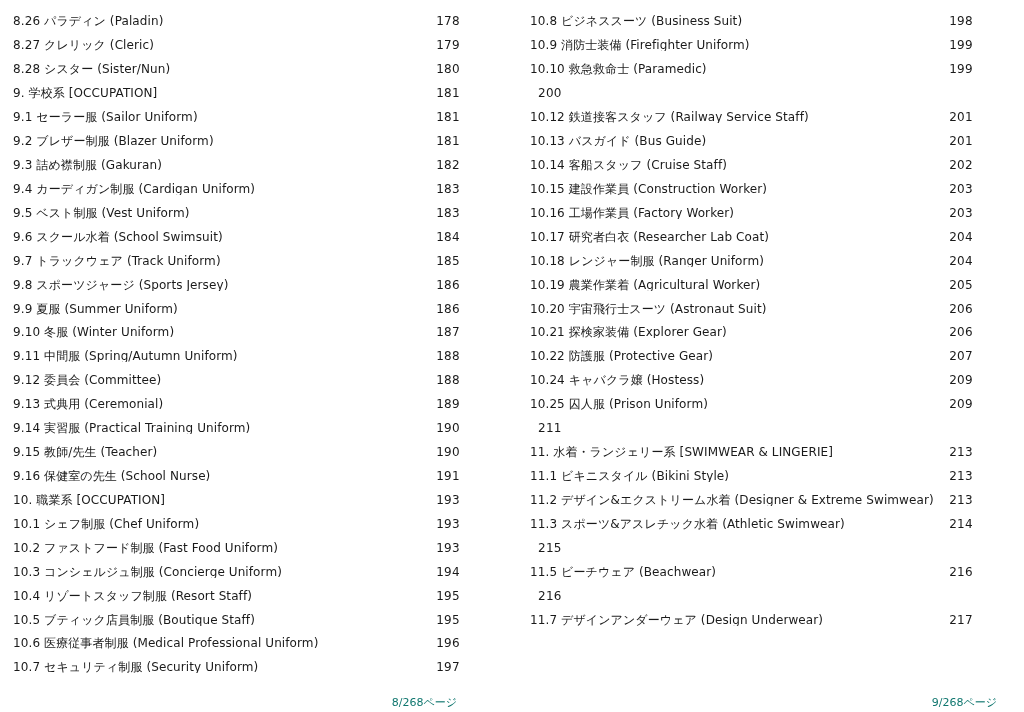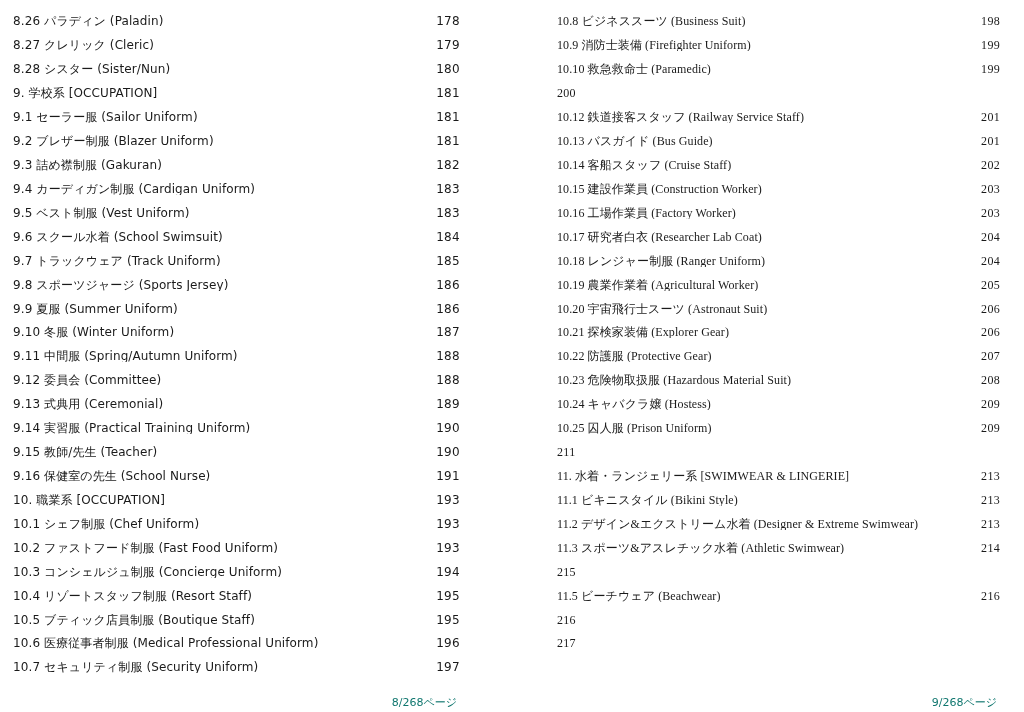--- a/index.html
+++ b/index.html
@@ -17,36 +17,36 @@
     background: #ffffff;
     color: #1a1a1a;
   }
   .toc-col {
     position: absolute;
     top: 9.5px;
     display: flex;
     flex-direction: column;
   }
   .toc-col.left  { left: 13px;  width: 447px; }
-  .toc-col.right { left: 557px; width: 443px; font-family: Liberation Serif, serif; }
+  .toc-col.right { left: 530px; width: 443px; }
   .toc-row {
     height: 23.93px;
     display: flex;
     justify-content: space-between;
     align-items: center;
     font-size: 12px;
     line-height: 1;
     white-space: nowrap;
   }
   .toc-label {
     letter-spacing: 0.1px;
     overflow: hidden;
   }
   .toc-page {
-    margin-left: 0;
+    margin-left: 8px;
     letter-spacing: 0.3px;
   }
   .page-footer {
     position: absolute;
     top: 696px;
     font-size: 11px;
     line-height: 1.2;
     color: #0f766e;
     white-space: nowrap;
   }
@@ -227,24 +227,20 @@
       </div>
       <div class="toc-row">
         <span class="toc-label">10.21 探検家装備 (Explorer Gear)</span>
         <span class="toc-page">206</span>
       </div>
       <div class="toc-row">
         <span class="toc-label">10.22 防護服 (Protective Gear)</span>
         <span class="toc-page">207</span>
       </div>
       <div class="toc-row">
-        <span class="toc-label">10.23 危険物取扱服 (Hazardous Material Suit)</span>
-        <span class="toc-page">208</span>
-      </div>
-      <div class="toc-row">
         <span class="toc-label">10.24 キャバクラ嬢 (Hostess)</span>
         <span class="toc-page">209</span>
       </div>
       <div class="toc-row">
         <span class="toc-label">10.25 囚人服 (Prison Uniform)</span>
         <span class="toc-page">209</span>
       </div>
       <div class="toc-row">
         <span class="toc-page">211</span>
       </div>
@@ -268,20 +264,21 @@
         <span class="toc-page">215</span>
       </div>
       <div class="toc-row">
         <span class="toc-label">11.5 ビーチウェア (Beachwear)</span>
         <span class="toc-page">216</span>
       </div>
       <div class="toc-row">
         <span class="toc-page">216</span>
       </div>
       <div class="toc-row">
+        <span class="toc-label">11.7 デザインアンダーウェア (Design Underwear)</span>
         <span class="toc-page">217</span>
       </div>
     </div>
 
   <div class="page-footer left">8/268ページ</div>
 
   <div class="page-footer right">9/268ページ</div>
 
 </div>
 

